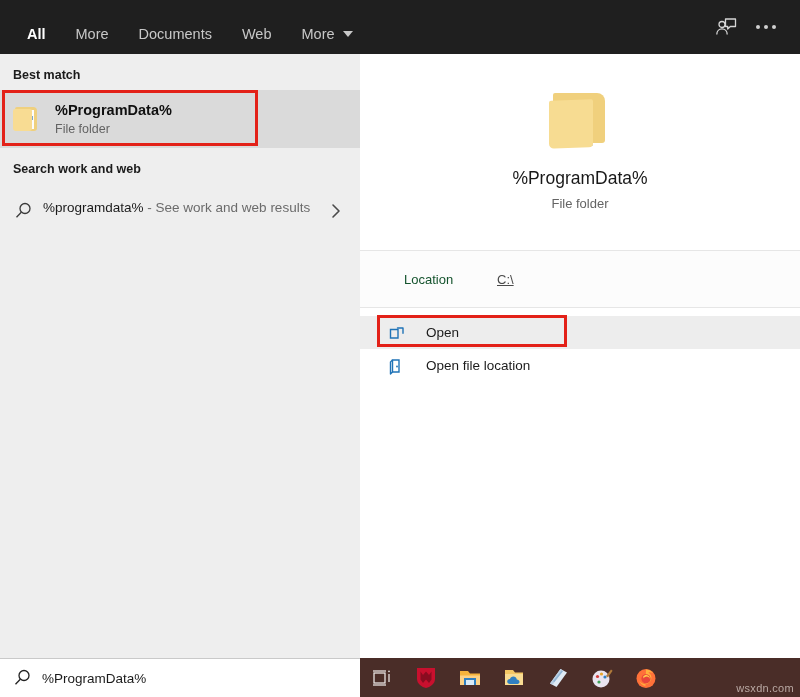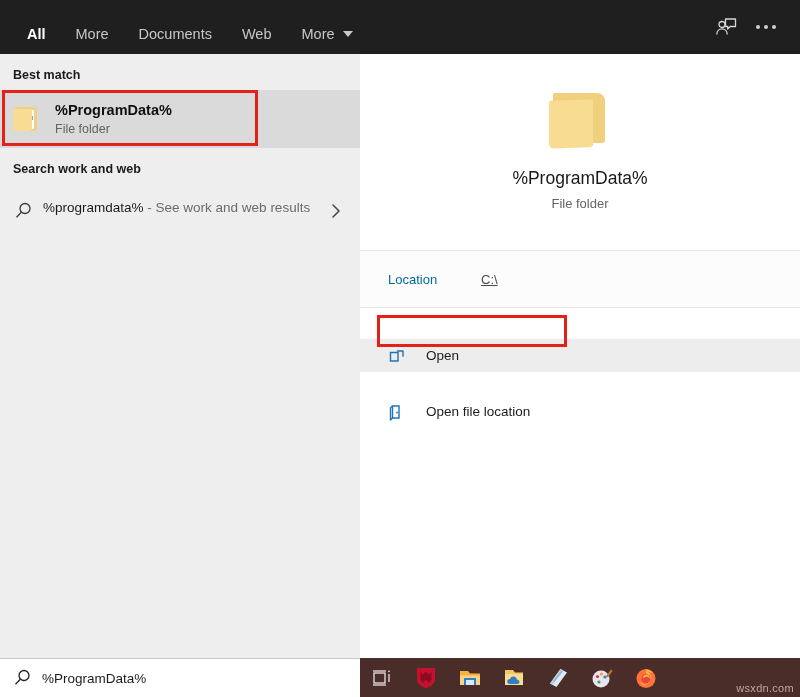--- a/index.html
+++ b/index.html
@@ -304,41 +304,41 @@
     border-top: 1px solid #e6e6e6;
     border-bottom: 1px solid #e6e6e6;
     height: 56px;
     display: flex;
     align-items: center;
     padding-left: 28px;
     background: #fcfcfc;
   }
   .loc-label {
     font-size: 13px;
-    color: #0369a1;
+    color: #14532d;
     width: 93px;
     flex: 0 0 93px;
+    margin-left: 16px;
   }
   .loc-link {
     font-size: 13px;
     color: #4a4a4a;
     text-decoration: underline;
     cursor: default;
   }
   #actions {
     padding-top: 8px;
     position: relative;
   }
   .action {
     height: 33px;
     display: flex;
     align-items: center;
     padding-left: 28px;
     cursor: default;
-    margin-top: 23px;
   }
   .action.hovered { background: #ededed; }
   .action .act-icon {
     flex: 0 0 38px;
     display: flex;
     align-items: center;
   }
   .action .act-label {
     font-size: 13.5px;
     color: #1b1b1b;

